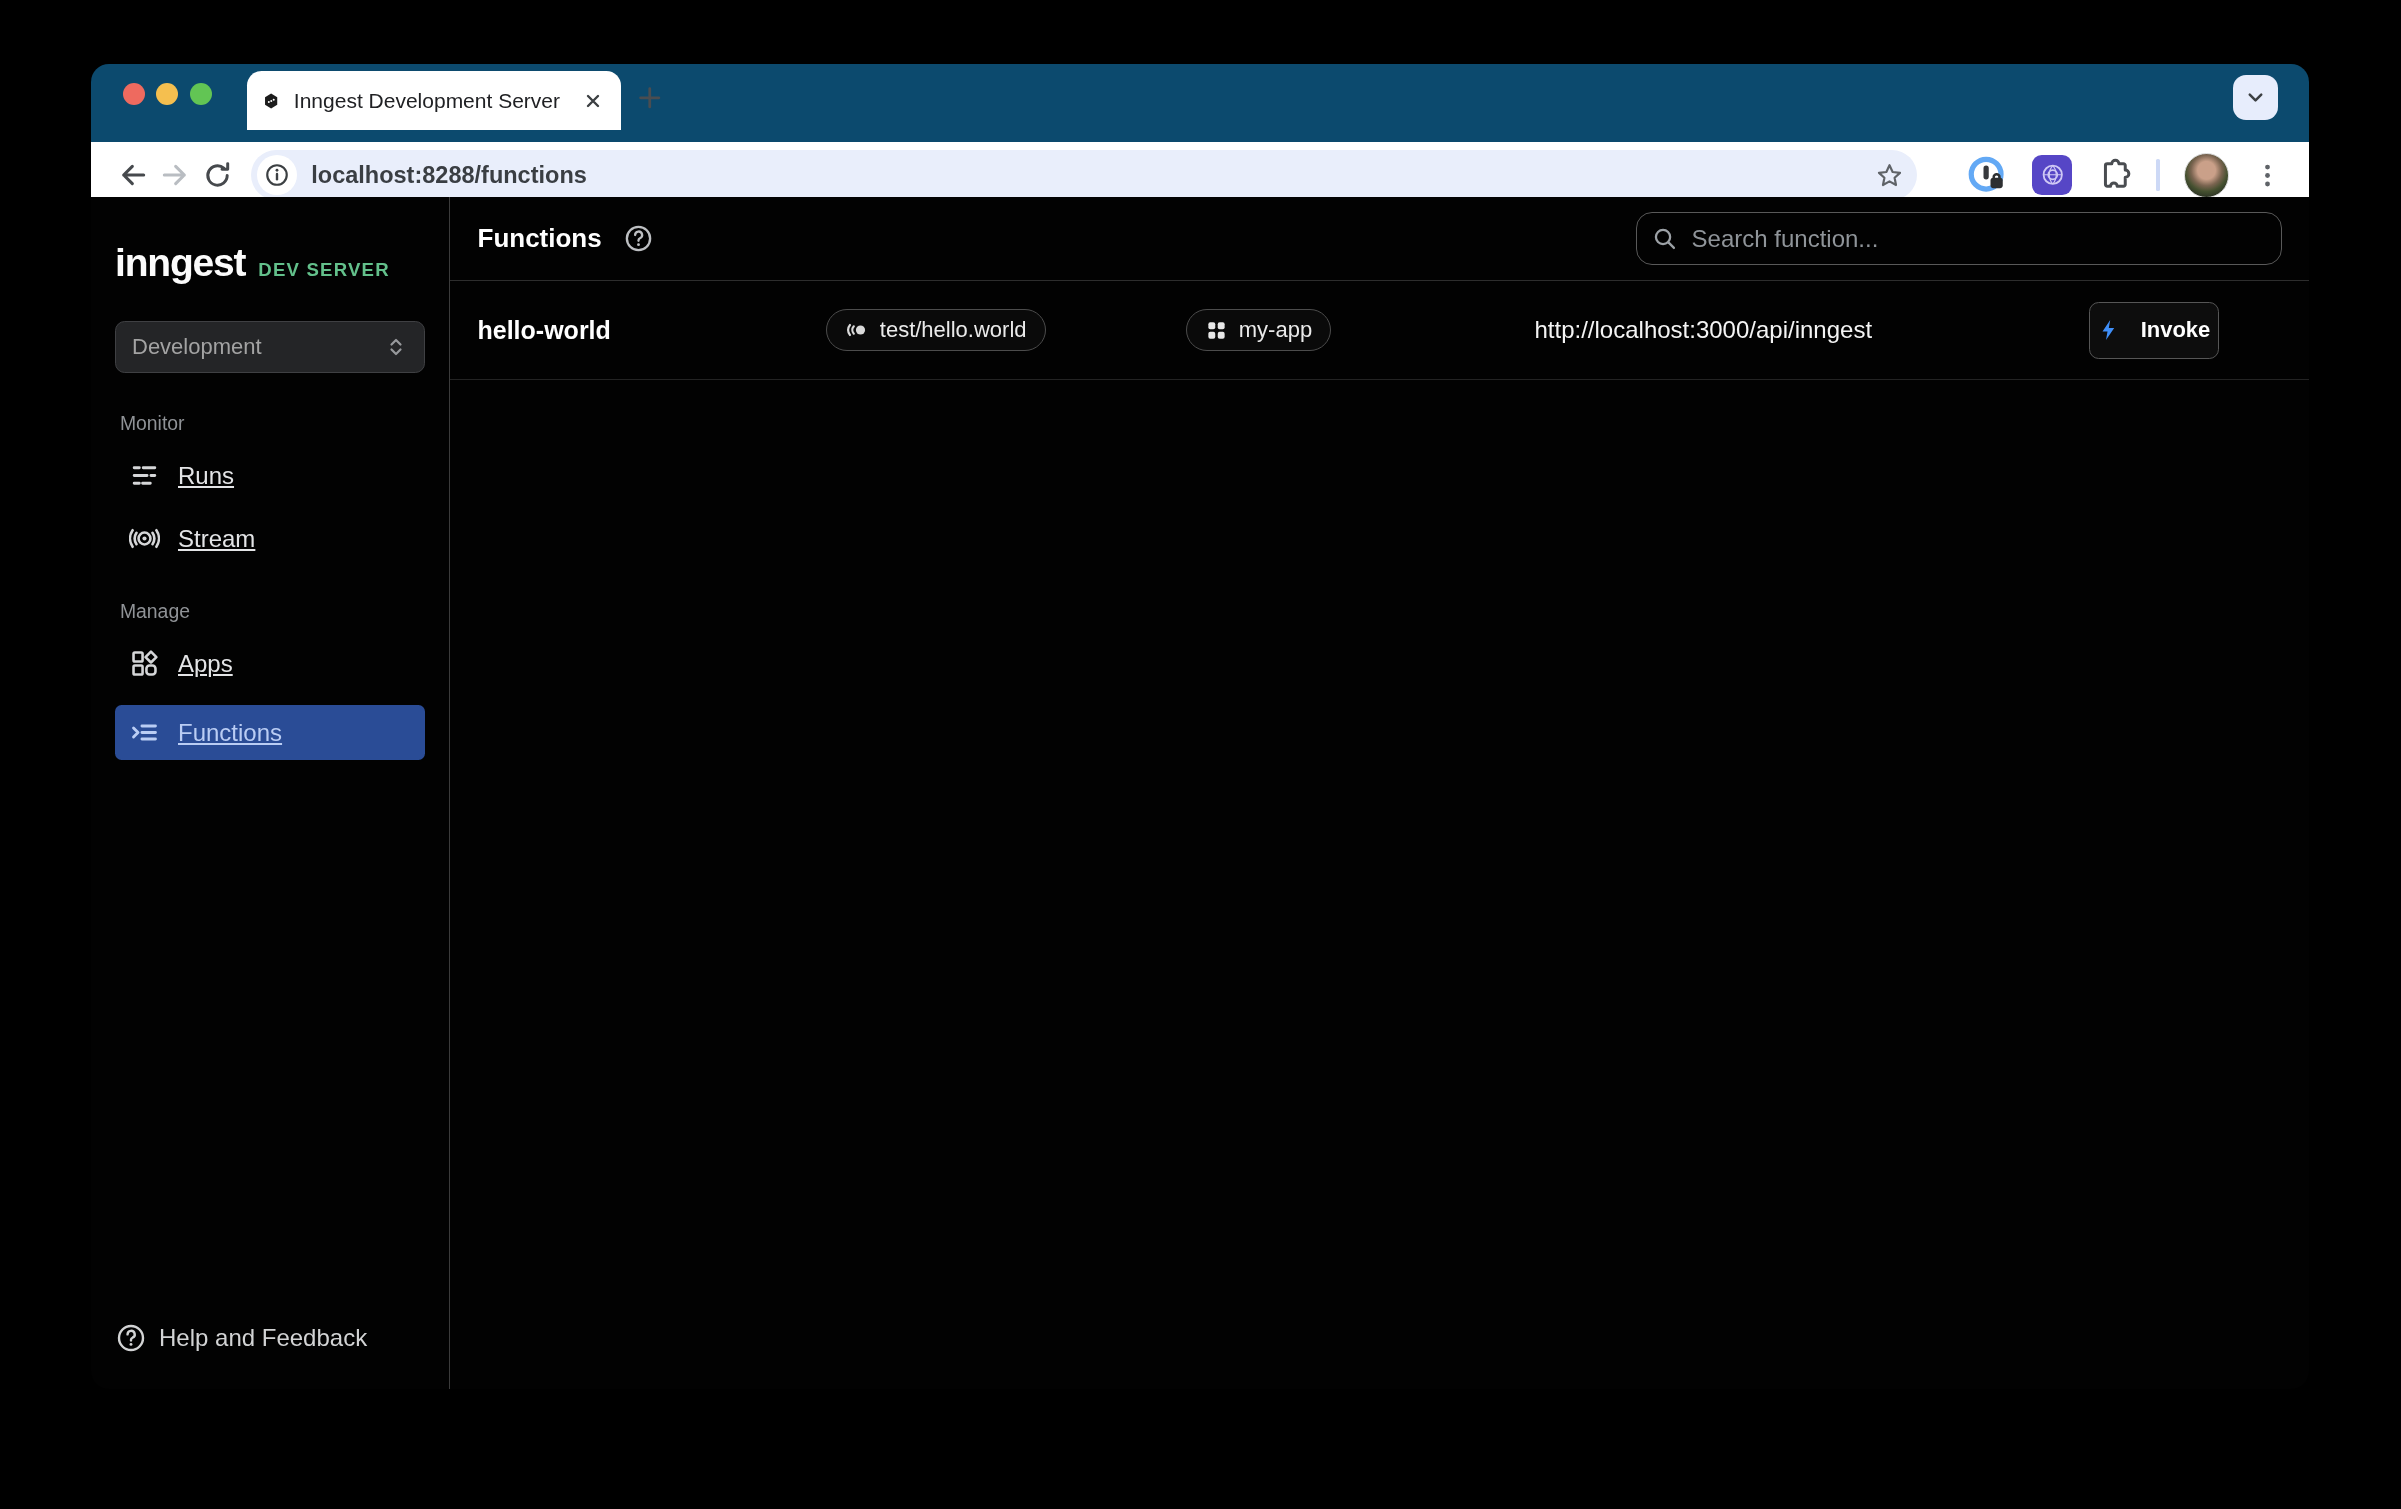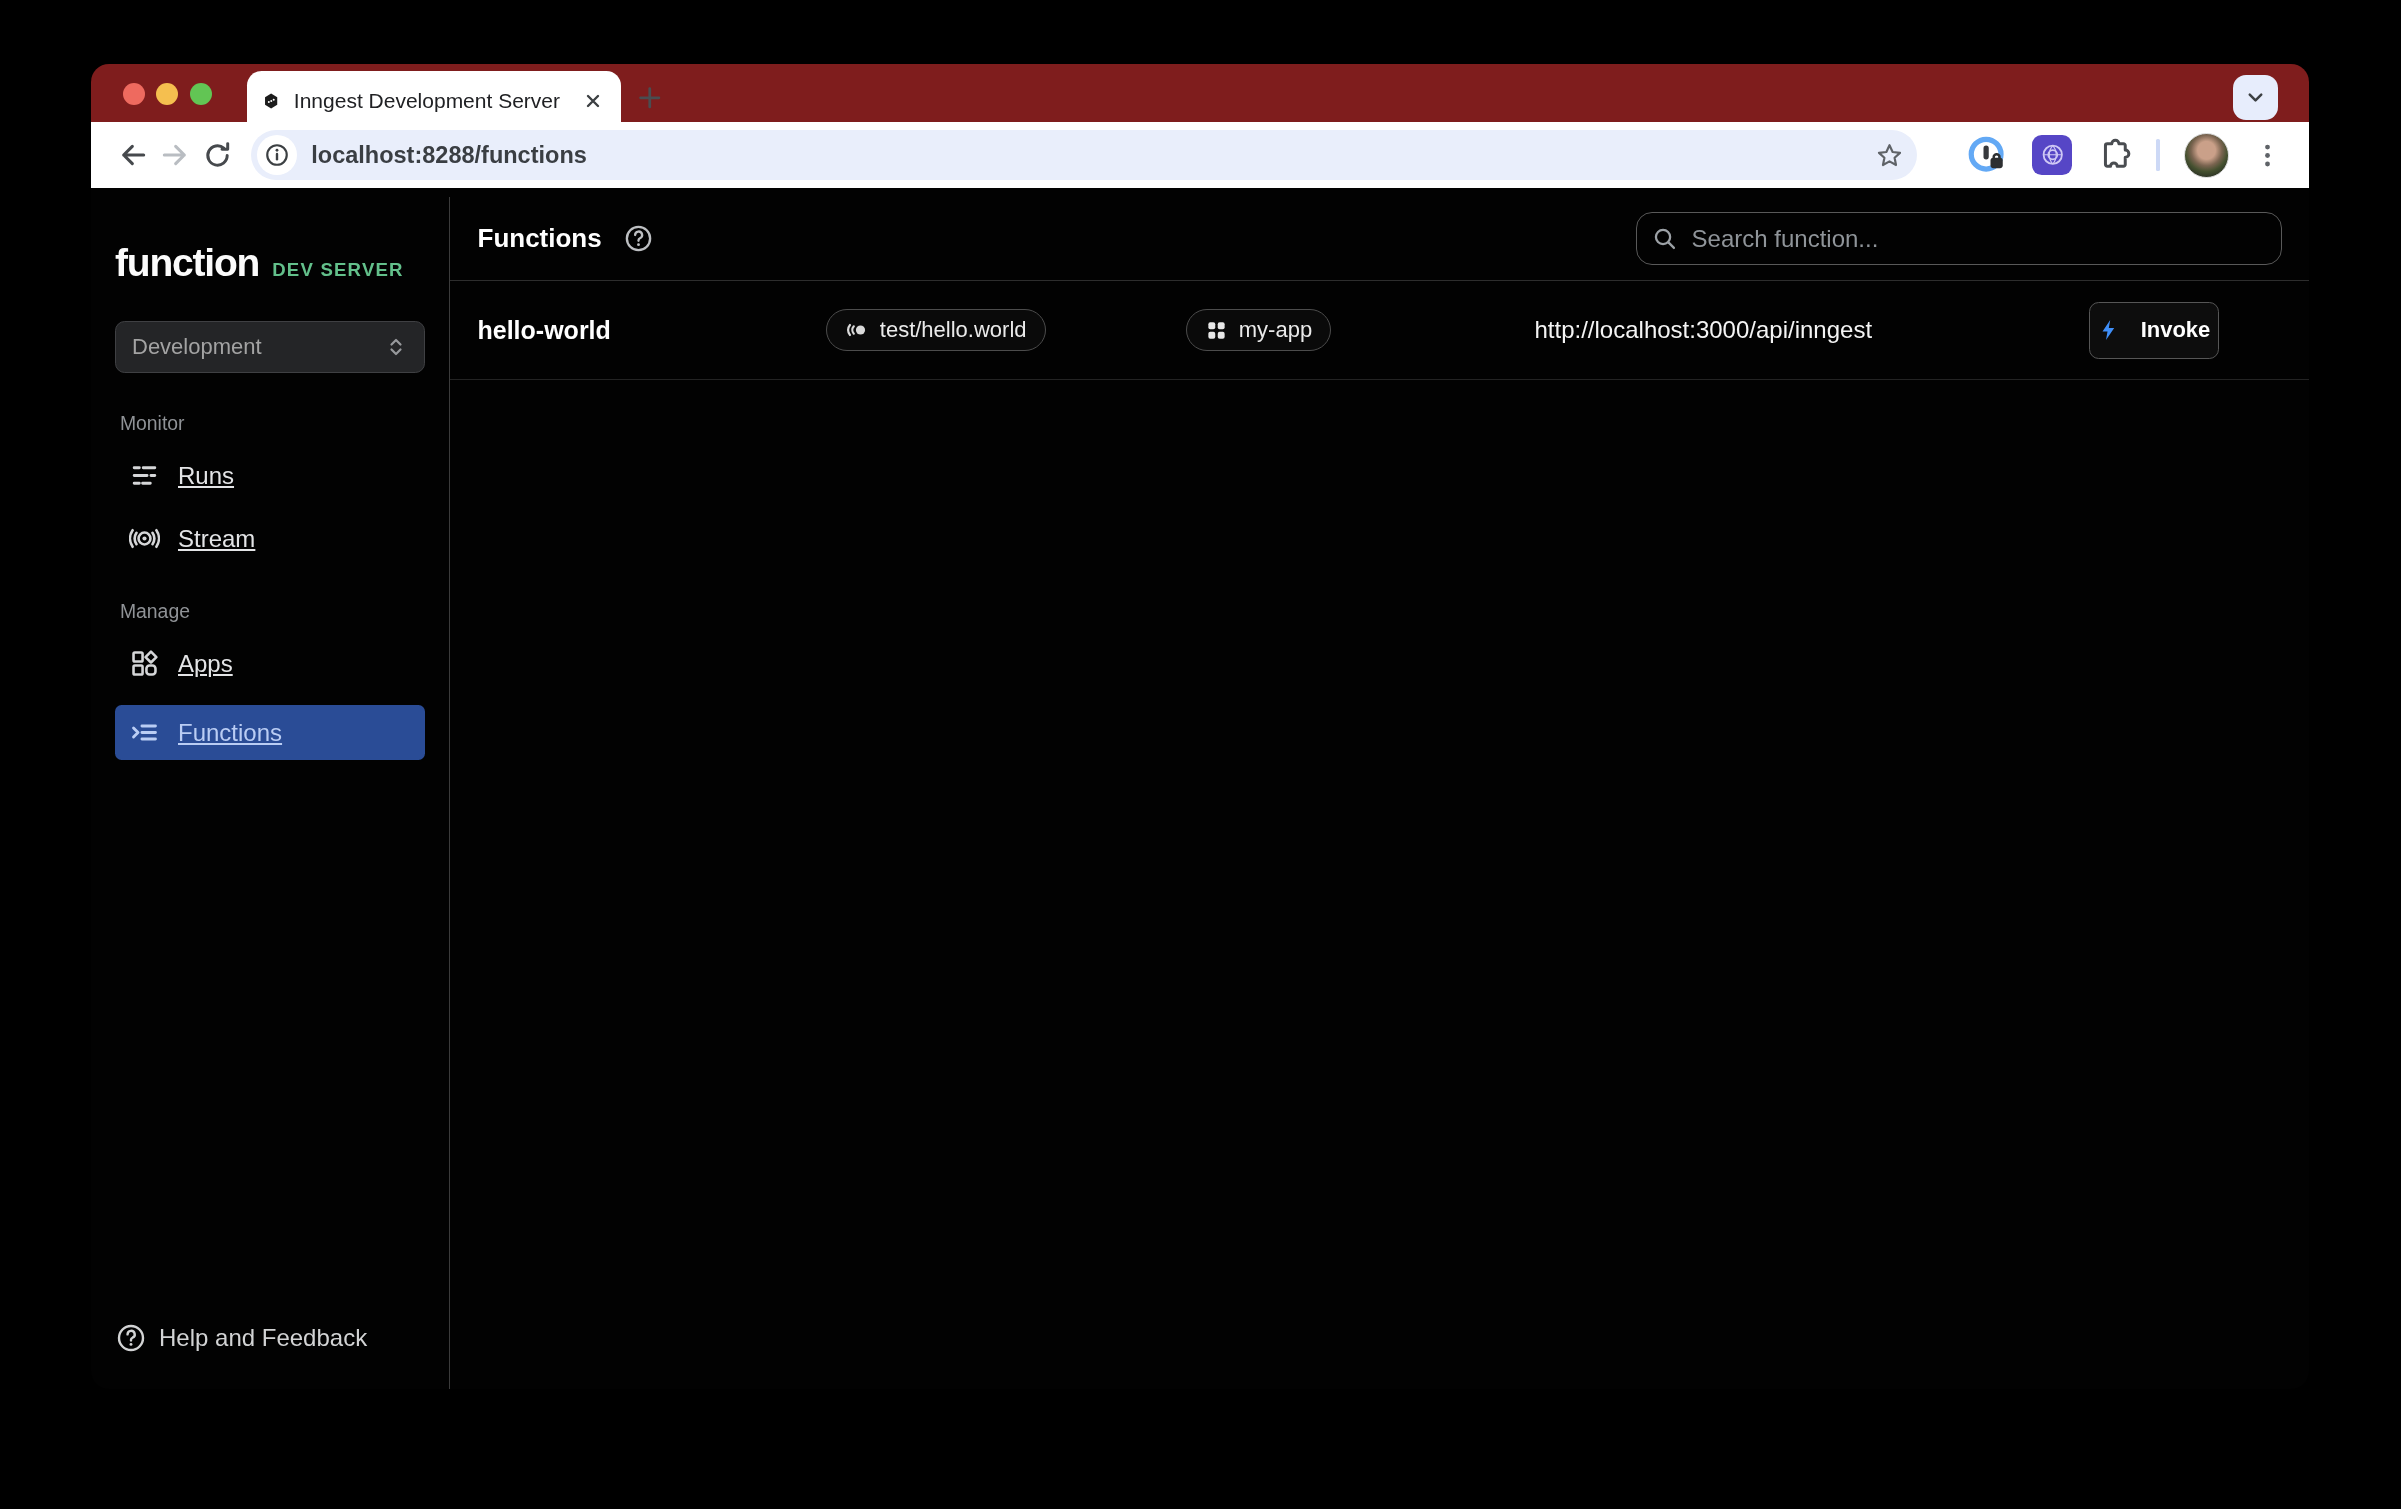--- a/index.html
+++ b/index.html
@@ -1,20 +1,20 @@
 <!DOCTYPE html>
 <html style="font-size:13px"><head>
 <meta charset="utf-8">
 <style>
   * { margin:0; padding:0; box-sizing:border-box; }
   html,body { width:2401px; height:1509px; background:#000; font-family:"Liberation Sans", sans-serif; }
   .window { position:absolute; left:91px; top:64px; width:2218px; height:1325px; border-radius:18px; overflow:hidden; background:#020202; }
 
   
-  .tabstrip { position:relative; height:58px; background:#7f1d1d; }
+  .tabstrip { position:relative; height:78px; background:#0c4a6e; }
   .traffic { position:absolute; top:19.4px; left:32px; display:flex; gap:11.3px; }
   .light { width:22px; height:22px; border-radius:50%; }
   .light.red{background:#ee6a5f}.light.yellow{background:#f5bf4f}.light.green{background:#62c554}
   .tab { position:absolute; left:156px; top:7.3px; width:374px; height:59px; background:#fff; border-radius:14.6px 14.6px 0 0; display:flex; align-items:center; padding:0 16px; }
   .tab-title { font-size:21px; color:#202124; margin-left:14.6px; white-space:nowrap; }
   .tab-close { margin-left:21px; display:flex; }
   .newtab { position:absolute; left:541px; top:16px; width:36px; height:36px; display:flex; align-items:center; justify-content:center; border-radius:8px; }
   .strip-chevron { position:absolute; right:31px; top:11.3px; width:45px; height:45px; background:#e7edfc; border-radius:13px; display:flex; align-items:center; justify-content:center; }
 
   
@@ -161,21 +161,21 @@
             <circle cx="12" cy="19" r="2" fill="#5f6368"></circle>
           </svg>
       </span>
     </div>
   </div>
 
   <div class="page">
 
     <div class="sidebar">
       <div class="logo-row">
-        <span class="logo-word">function</span>
+        <span class="logo-word">inngest</span>
         <span class="logo-badge">DEV SERVER</span>
       </div>
 
       <div class="env-select">
         <span class="env-label">Development</span>
         <span class="env-chev">
           <svg width="24" height="24" viewBox="0 0 24 24">
               <path d="M7.5 9.5 L12 5 l4.5 4.5 M7.5 14.5 L12 19 l4.5-4.5" fill="none" stroke="#97999c" stroke-width="2.2" stroke-linecap="round" stroke-linejoin="round"></path>
             </svg>
         </span>

